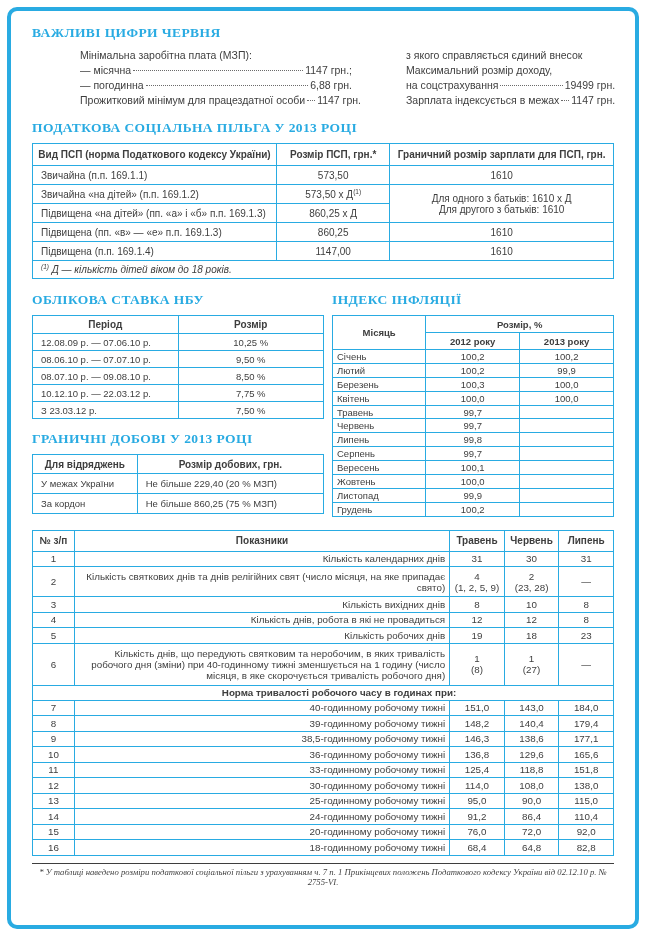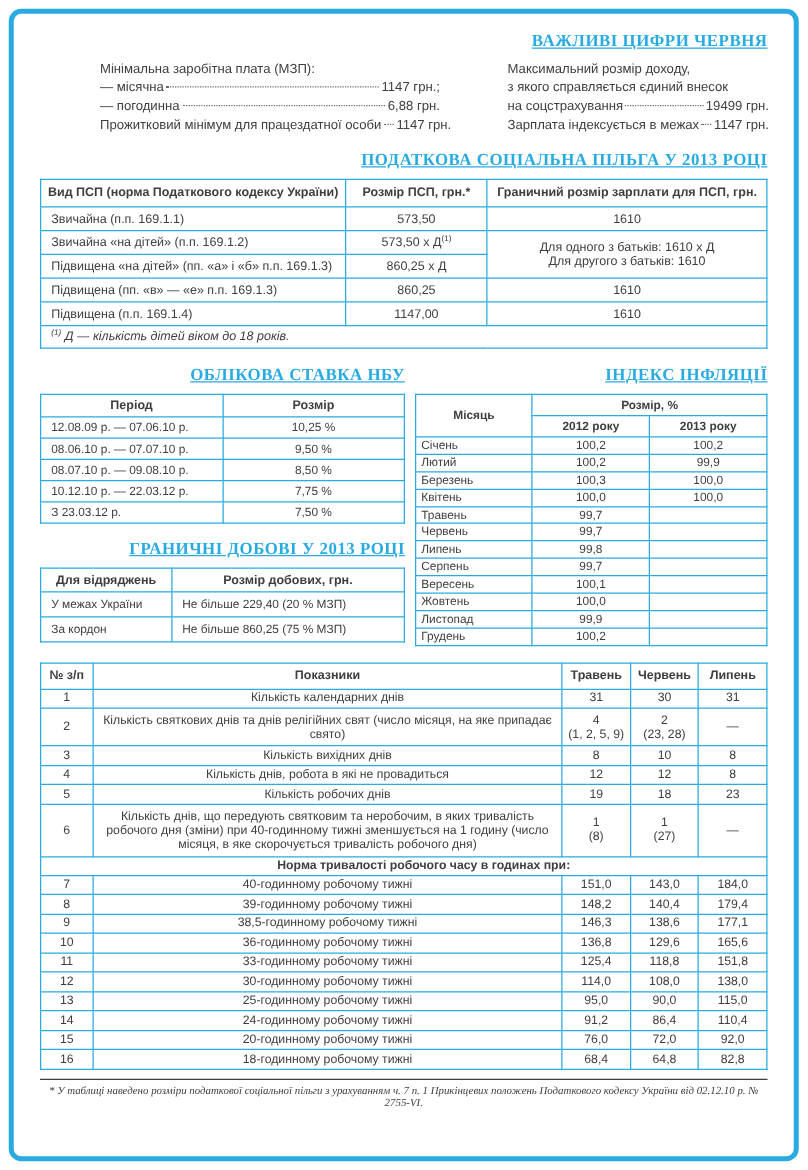--- a/index.html
+++ b/index.html
@@ -10,21 +10,21 @@
     color:#3e3e3e; overflow:hidden;
   }
   .page {
     position:absolute; left:7px; top:7px; width:632px; height:922px;
     border:4px solid #29abe2; border-radius:10px;
     padding:14px 21px 0 21px;
   }
   .sec-title {
     font-family:"Liberation Serif","DejaVu Serif",serif;
     font-weight:bold; font-size:13.5px; letter-spacing:.4px;
-    color:#29abe2; text-align:right;text-decoration:underline;
+    color:#29abe2; text-align:left;
   }
   
   .kf { display:flex; margin-top:7px; padding-left:16px; font-size:10.5px; }
   .kf-col { display:flex; flex-direction:column;margin-left:32px; }
   .kf-col.left  { width:272px; margin-right:22px; }
   .kf-col.right { flex:1; }
   .kf-line { display:flex; align-items:baseline; height:15px; line-height:15px; white-space:nowrap; }
   .kf-dots { flex:1; border-bottom:1px dotted #6b6b6b; margin:0 2px; transform:translateY(-3px); min-width:8px; }
   
   table { border-collapse:collapse; width:100%; table-layout:fixed; }
@@ -48,21 +48,21 @@
   .perdiem-title { margin-top:12px; }
   .perdiem th { height:19px; }
   .perdiem td { height:20px; font-size:9.5px; text-align:left; padding-left:8px; }
   .infl th { height:17px; font-size:9.5px; }
   .infl td { height:13.9px; font-size:9.5px; padding:0 4px; }
   
   .wt-wrap { margin-top:13px; }
   .wt-title { margin-bottom:7px; }
   .wt th { height:21px; }
   .wt td { height:15.5px; font-size:9.8px; line-height:11px; }
-  .wt td.name { text-align:center; padding-left:4px; }
+  .wt td.name { text-align:right; padding-left:4px; }
   .wt td.section { font-weight:bold; height:15px;padding-left:36px; }
   .wt tr.tall td { height:30px; }
   .wt tr.taller td { height:42px; }
   
   .footnote { margin-top:7px; border-top:1px solid #3e3e3e; padding-top:3px; }
   .footnote-text {
     font-family:"Liberation Serif","DejaVu Serif",serif;
     font-style:italic; font-size:8.7px; text-align:center; color:#3e3e3e;
   }
 </style>
@@ -85,22 +85,22 @@
         <span class="kf-dots"></span>
         <span>6,88 грн.</span>
       </div>
       <div class="kf-line">
         <span>Прожитковий мінімум для працездатної особи</span>
         <span class="kf-dots"></span>
         <span>1147 грн.</span>
       </div>
     </div>
     <div class="kf-col right">
+      <div class="kf-line">з якого справляється єдиний внесок</div>
       <div class="kf-line">Максимальний розмір доходу,</div>
-      <div class="kf-line">з якого справляється єдиний внесок</div>
       <div class="kf-line">
         <span>на соцстрахування</span>
         <span class="kf-dots"></span>
         <span>19499 грн.</span>
       </div>
       <div class="kf-line">
         <span>Зарплата індексується в межах</span>
         <span class="kf-dots"></span>
         <span>1147 грн.</span>
       </div>

